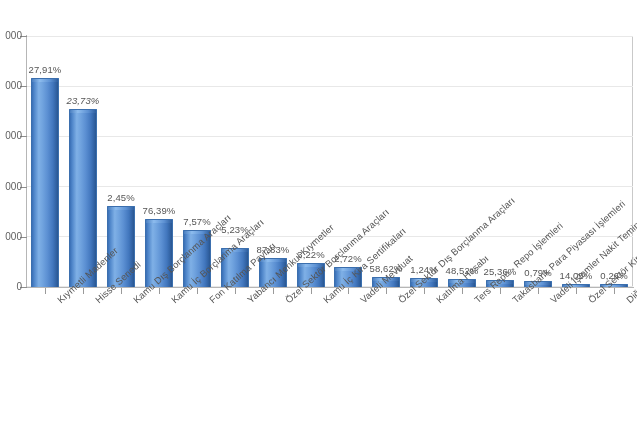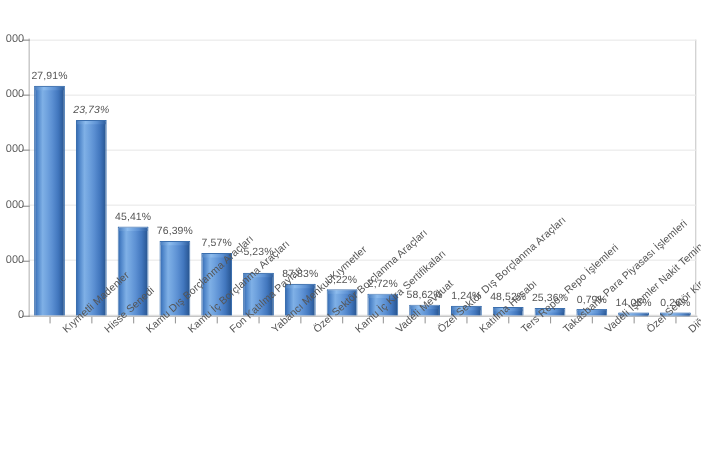--- a/index.html
+++ b/index.html
@@ -211,21 +211,21 @@
       <div class="x-tick" style="left: 462px;"></div>
       <div class="x-tick" style="left: 500px;"></div>
       <div class="x-tick" style="left: 538px;"></div>
       <div class="x-tick" style="left: 576px;"></div>
       <div class="x-tick" style="left: 614px;"></div>
     </div>
 
   <div id="value-labels">
       <div class="bar-value" style="left: 15px; top: 64px;">27,91%</div>
       <div class="bar-value" style="left: 53px; top: 95px; font-style: italic;">23,73%</div>
-      <div class="bar-value" style="left: 91px; top: 192px;">45,41%</div>
+      <div class="bar-value" style="left: 91px; top: 192px;">2,45%</div>
       <div class="bar-value" style="left: 129px; top: 205px;">76,39%</div>
       <div class="bar-value" style="left: 167px; top: 216px; text-align: center;">7,57%</div>
       <div class="bar-value" style="left: 205px; top: 224px;">5,23%</div>
       <div class="bar-value" style="left: 243px; top: 244px;">87,83%</div>
       <div class="bar-value" style="left: 281px; top: 249px;">3,22%</div>
       <div class="bar-value" style="left: 318px; top: 253px;">2,72%</div>
       <div class="bar-value" style="left: 356px; top: 263px;">58,62%</div>
       <div class="bar-value" style="left: 394px; top: 264px;">1,24%</div>
       <div class="bar-value" style="left: 432px; top: 265px;">48,52%</div>
       <div class="bar-value" style="left: 470px; top: 266px;">25,36%</div>

